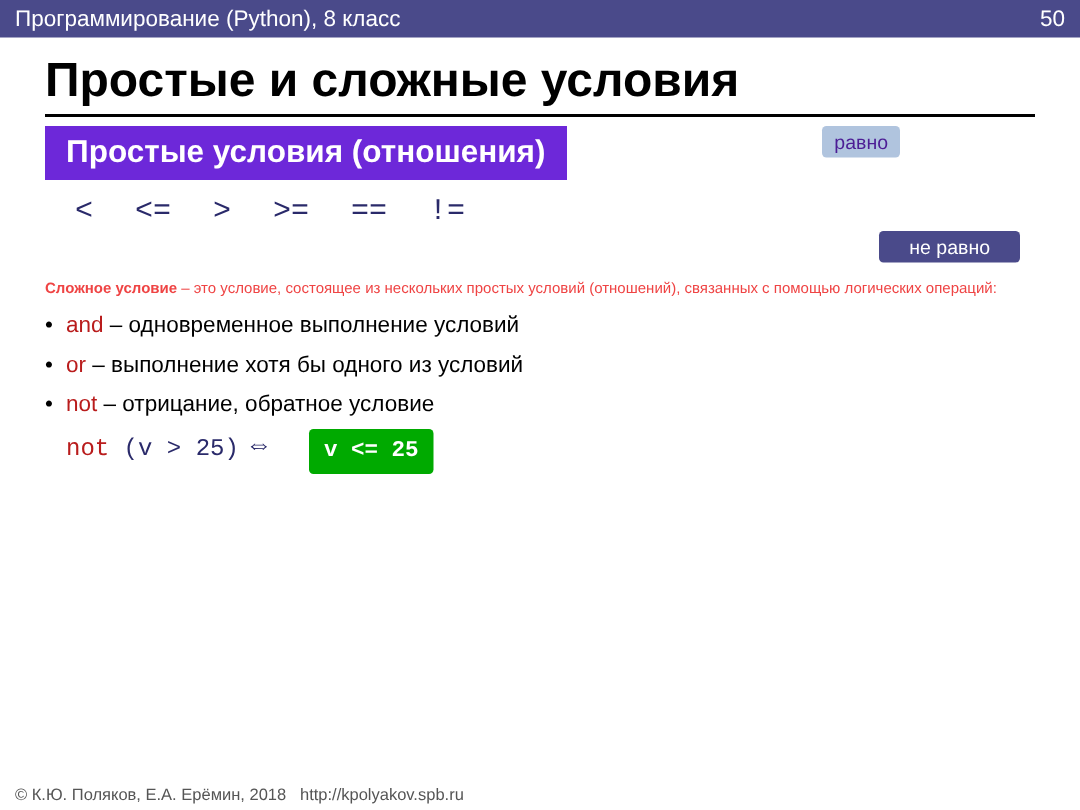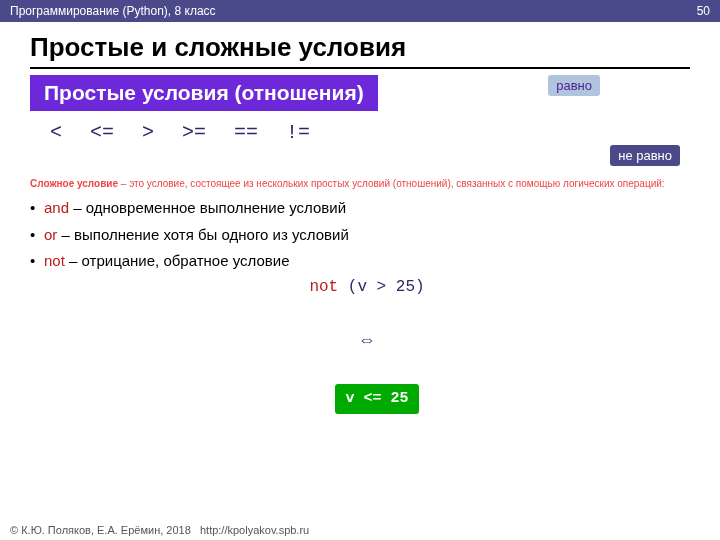--- a/index.html
+++ b/index.html
@@ -7,31 +7,31 @@
       width: 720px;
       height: 540px;
       font-family: Arial, sans-serif;
       background: #fff;
       position: relative;
       overflow: hidden;
     }
     .top-bar {
       background: #4a4a8a;
       color: #fff;
-      font-size: 12px;
+      font-size: 15px;
       padding: 4px 10px;
       display: flex;
       justify-content: space-between;
       align-items: flex-start;
     }
     .content {
       padding: 10px 30px 10px 30px;
     }
     .page-title {
-      font-size: 26px;
+      font-size: 32px;
       font-weight: bold;
       color: #000;
       margin-bottom: 6px;
       border-bottom: 2px solid #000;
       padding-bottom: 4px;
     }
     .simple-conditions-box {
       background: #6d28d9;
       color: #fff;
       font-size: 21px;
@@ -60,21 +60,21 @@
       border-radius: 3px;
       position: absolute;
       right: 90px;
       top: 0px;
     }
     .badge-neravno {
       background: #4a4a8a;
       color: #fff;
       font-size: 13px;
       font-family: Arial, sans-serif;
-      padding: 3px 8px;
+      padding: 3px 20px;
       border-radius: 3px;
       position: absolute;
       right: 10px;
       top: 26px;
     }
     .description-text {
       font-size: 10px;
       color: #ef4444;
       line-height: 1.5;
       margin-bottom: 6px;
@@ -126,22 +126,21 @@
       padding: 4px 10px;
       border-radius: 3px;
       display: inline-block;
       margin-left: 20px;
       position: relative;
       top: 2px;
     }
     .not-line {
       display: flex;
       align-items: center;
-      gap: 28px;
-      flex-direction: column;
+      gap: 8px;
     }
     .footer {
       position: absolute;
       bottom: 4px;
       left: 10px;
       font-size: 11px;
       color: #555;
     }
     .operators-wrapper {
       position: relative;

